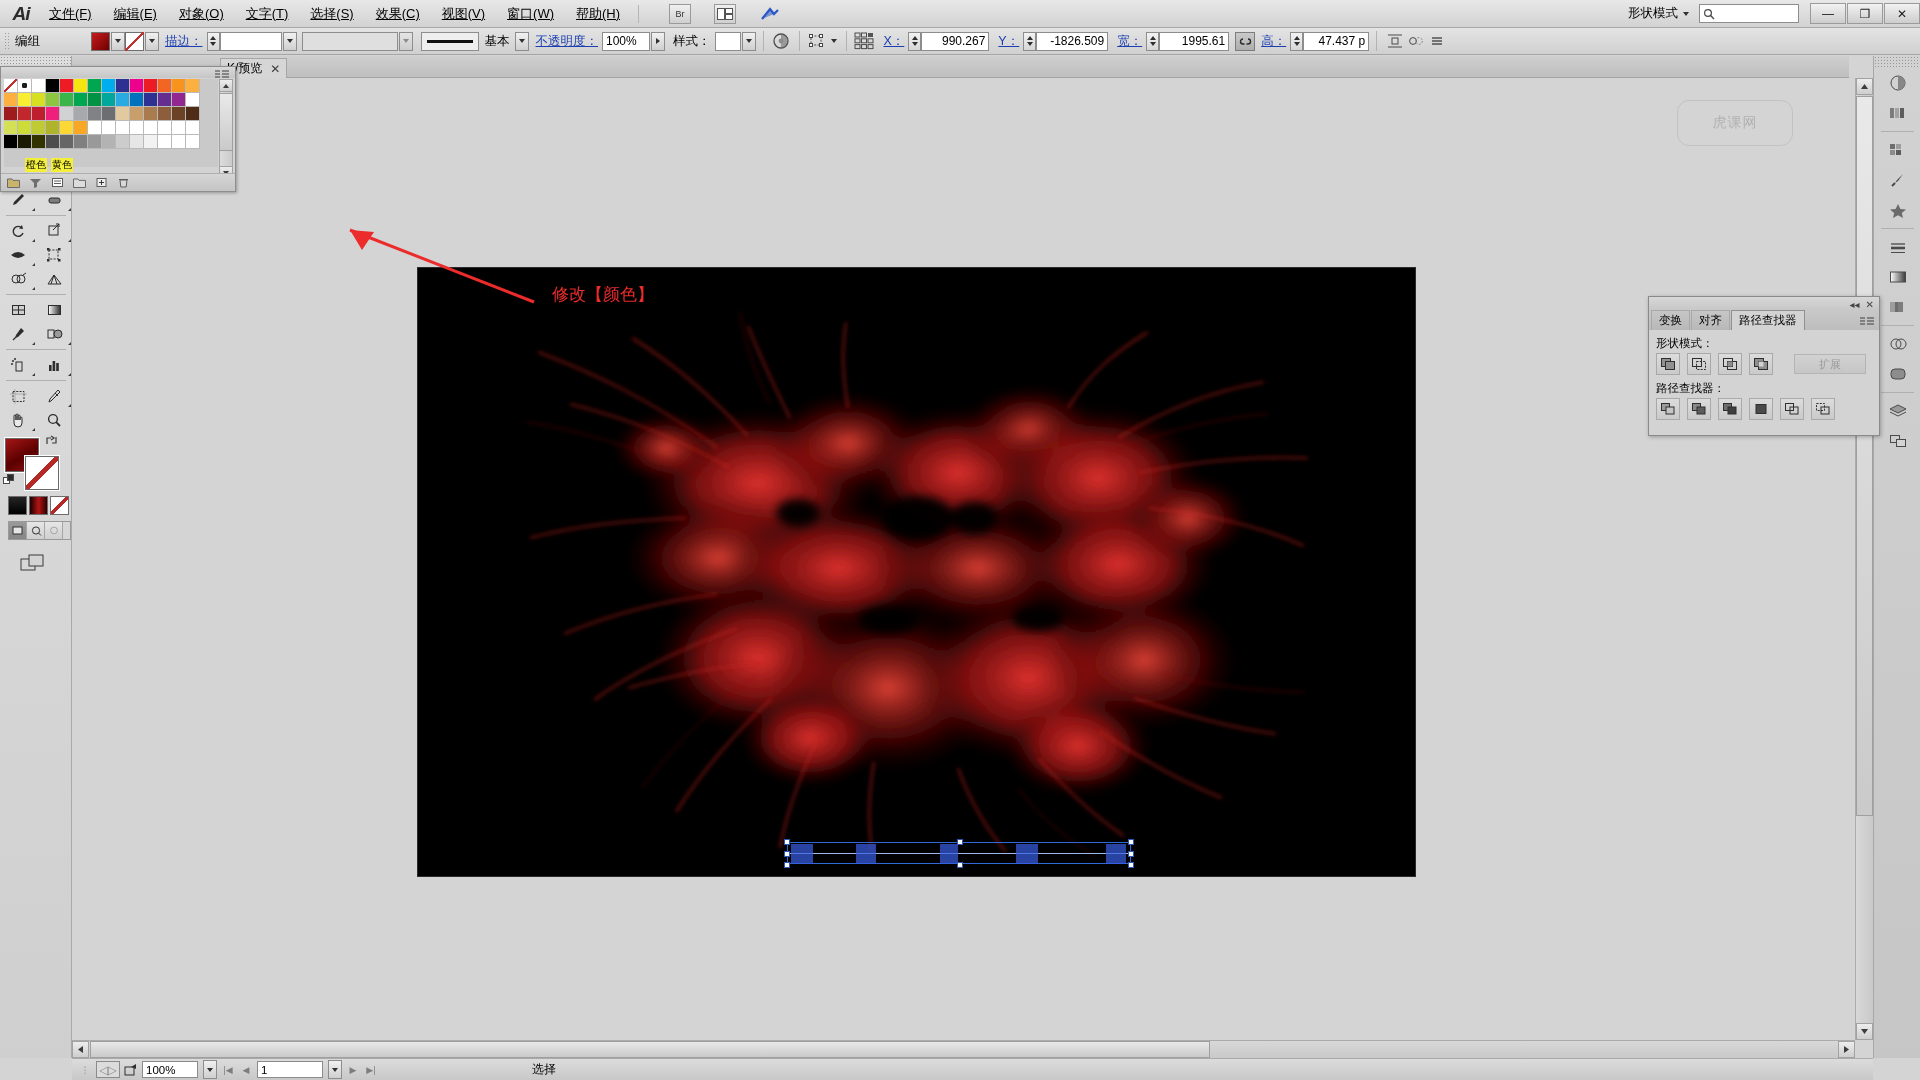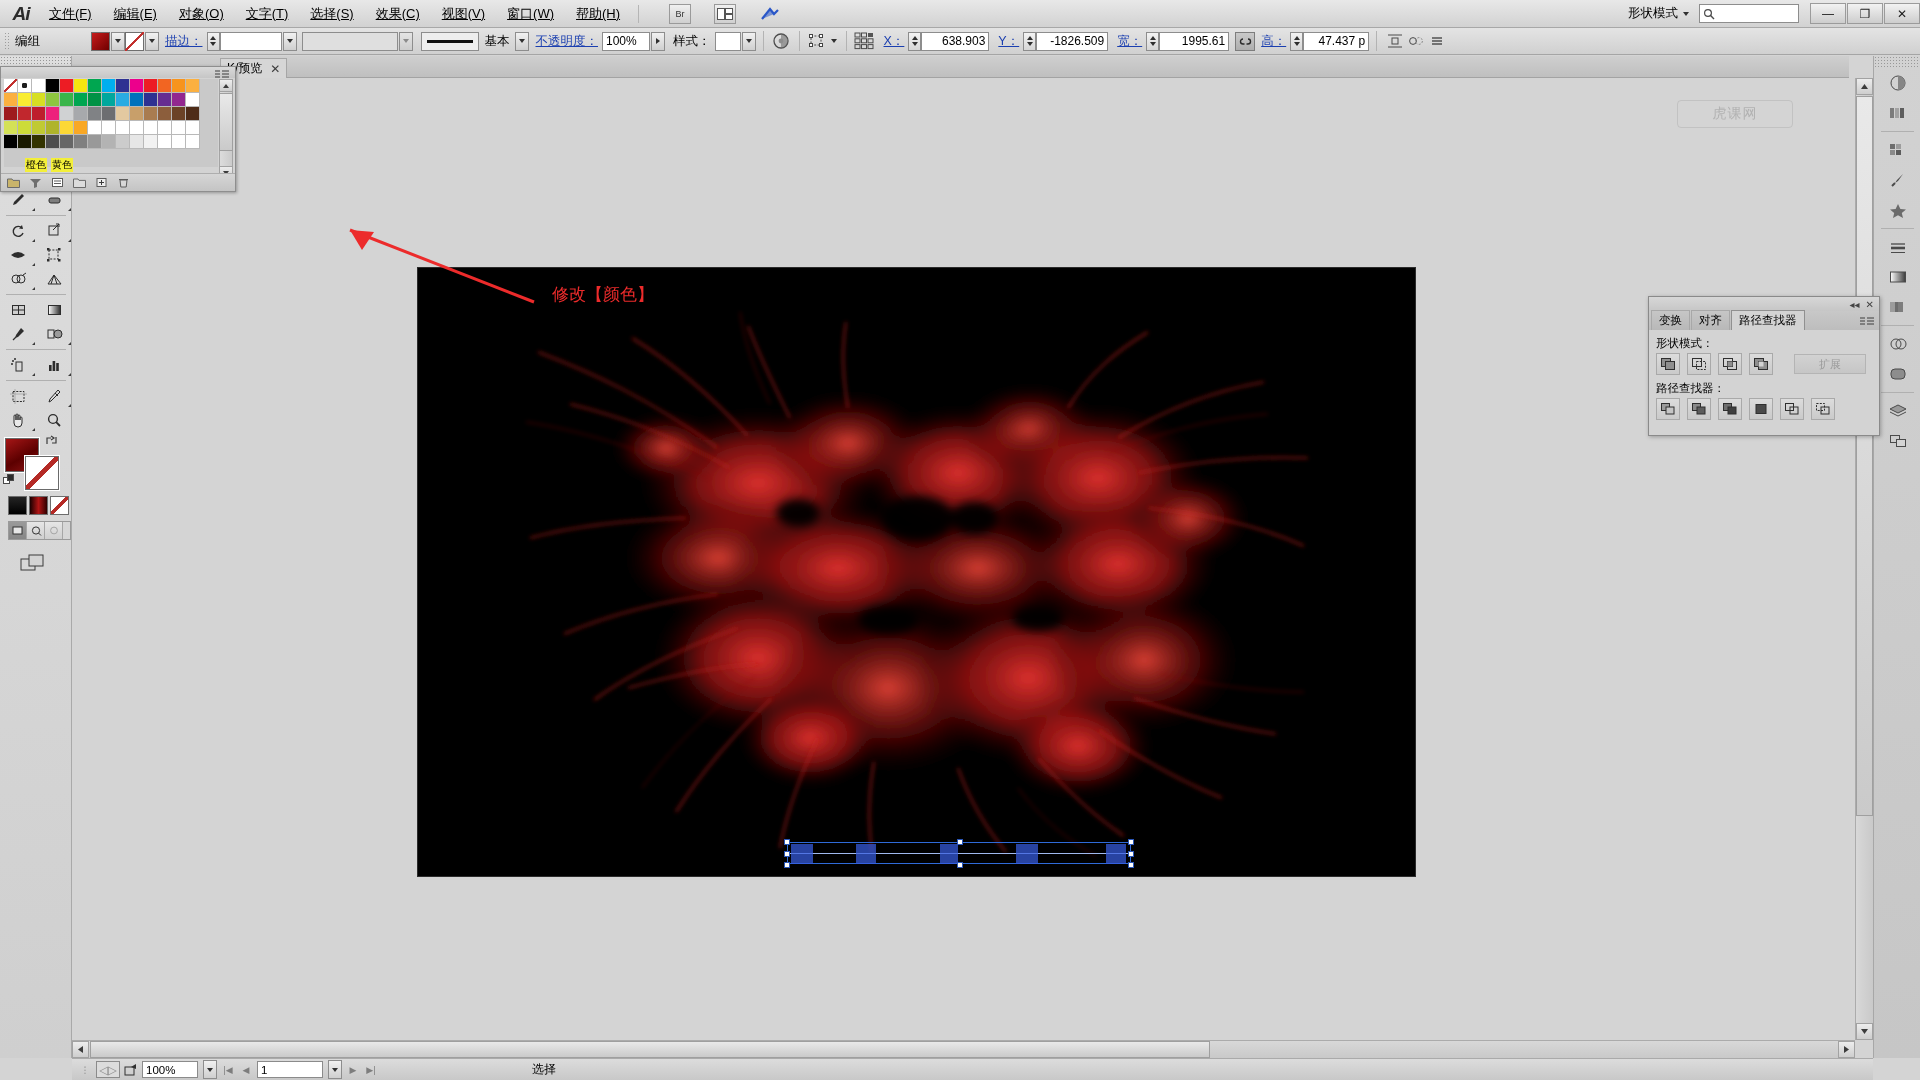--- a/index.html
+++ b/index.html
@@ -256,24 +256,24 @@
   .rail-ico { width: 47px; height: 30px; display: flex; align-items: center; justify-content: center; }
   .rail-div { width: 33px; height: 1px; background: #b0b0b0; margin: 3px 7px; }
 
   
   .anno-text {
     position: absolute; left: 480px; top: 205px; font-size: 17px; color: #ec2b2b;
     font-family: "DejaVu Sans", sans-serif; white-space: nowrap;
   }
   .anno-arrow { position: absolute; left: 262px; top: 142px; }
   .watermark {
-    position: absolute; right: 62px; top: 22px; width: 116px; height: 28px;
+    position: absolute; right: 62px; top: 22px; width: 116px; height: 46px;
     display: flex; align-items: center; justify-content: center;
     color: rgba(150,150,150,.55); font-size: 14px; letter-spacing: 1px;
-    border: 1px solid rgba(160,160,160,.35); border-radius: 4px;
+    border: 1px solid rgba(160,160,160,.35); border-radius: 12px;
   }
 </style>
 </head>
 <body>
 
 <div id="app">
 
   <div class="menubar">
     <div class="ai-logo">Ai</div>
     <div class="menu-item">文件(F)</div>
@@ -390,21 +390,21 @@
         <rect x="1" y="12.6" width="5" height="4" fill="none" stroke="#4a4a4a"></rect>
           <rect x="7.5" y="12.6" width="5" height="4" fill="none" stroke="#4a4a4a"></rect>
           <rect x="14" y="12.6" width="5" height="4" fill="none" stroke="#4a4a4a"></rect>
       </svg>
     </div>
     <div class="cb-label blue" style="margin-left:9px">X：</div>
     <div class="spin">
         <span class="up"></span>
         <span class="dn"></span>
       </div>
-    <div class="fld" style="width:68px;justify-content:flex-end">638.903</div>
+    <div class="fld" style="width:68px;justify-content:flex-end">990.267</div>
     <div class="cb-label blue" style="margin-left:9px">Y：</div>
     <div class="spin">
         <span class="up"></span>
         <span class="dn"></span>
       </div>
     <div class="fld" style="width:72px;justify-content:flex-end">-1826.509</div>
     <div class="cb-label blue" style="margin-left:9px">宽：</div>
     <div class="spin">
         <span class="up"></span>
         <span class="dn"></span>

